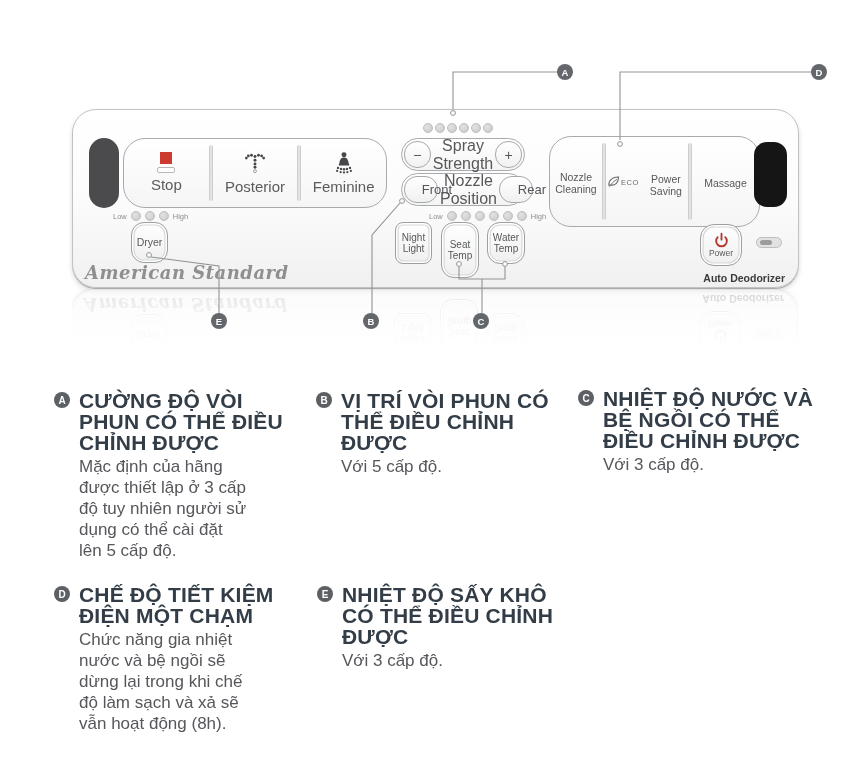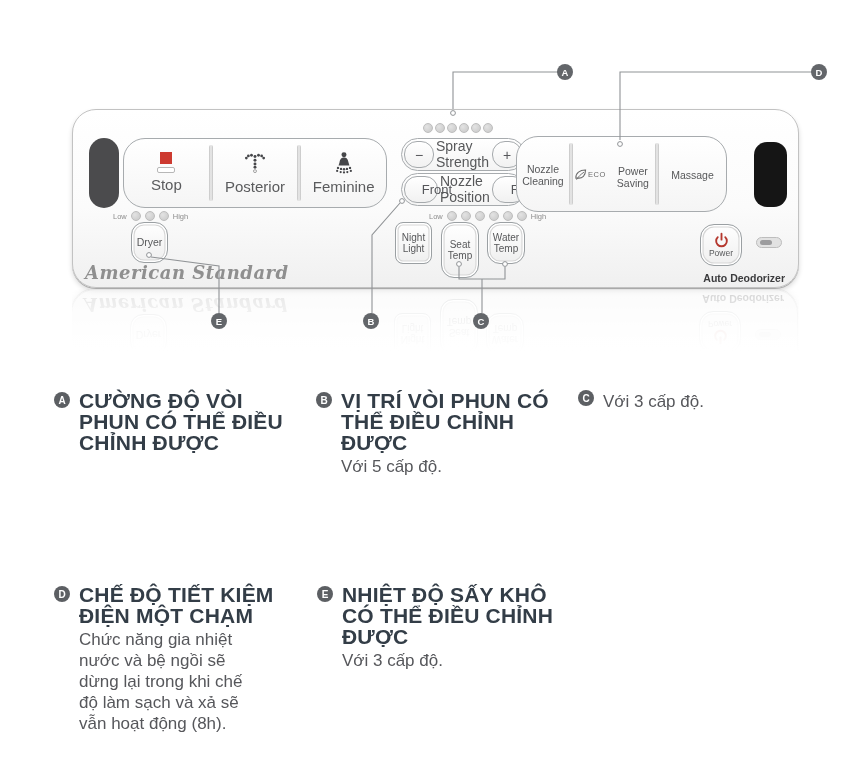--- a/index.html
+++ b/index.html
@@ -20,21 +20,21 @@
   .sensor-pill{position:absolute; left:16px; top:28px; width:30px; height:70px; border-radius:15px; background:#4b4b4d;}
   .display-pill{position:absolute; left:681px; top:32px; width:33px; height:65px; border-radius:13px; background:#151515;}
 
   .group{
     position:absolute; display:flex; align-items:stretch;
     border:1.5px solid #a7abae; border-radius:22px;
     background:linear-gradient(180deg,#ffffff,#f5f5f5);
     overflow:hidden;
   }
   .group-main{left:50px; top:28px; width:264px; height:70px;}
-  .group-right{left:443px; top:26px; width:211px; height:76px;}
+  .group-right{left:476px; top:26px; width:211px; height:91px;}
   .seg{display:flex; flex-direction:column; align-items:center; justify-content:center; flex:1;}
   .seg .lbl{font-size:15px; color:#5a5b5d; margin-top:4px; text-align:center; line-height:1.1;}
   .divider{width:4px; border-radius:3px; margin:6px 0; background:linear-gradient(90deg,#c3c3c3,#ededed 50%,#c3c3c3);}
 
   .stop-sq{width:12px; height:12px; background:var(--accent-red);}
   .stop-bar{width:18px; height:6px; border:1px solid #b7b7b7; border-radius:2px; background:#fff; margin-top:3px;}
 
   .seg-right .lbl{font-size:10.5px; color:#57585a;}
   .eco-row{display:flex; align-items:center; gap:5px;}
   .eco-col{display:flex; align-items:center;}
@@ -67,21 +67,21 @@
   }
   .spray-group{left:328px; top:28px; width:124px; height:33px;}
   .nozzle-group{left:328px; top:63px; width:124px; height:33px;}
   .ctl-end{
     width:30px; margin:2px; border:1.2px solid #a5a9ac; border-radius:13px;
     background:linear-gradient(180deg,#fff,#f1f1f1);
     display:flex; align-items:center; justify-content:center;
     font-size:14px; color:#55565a;
   }
   .ctl-end.small-t{font-size:13px;padding-left:32px;}
-  .ctl-mid{flex:1; display:flex; align-items:center; justify-content:center; font-size:14px; line-height:1.12; color:#57585a;}
+  .ctl-mid{flex:1; display:flex; align-items:center; justify-content:center; text-align:center; font-size:16px; line-height:1.12; color:#57585a;}
 
   .brand{position:absolute; left:12px; top:152px; font-family:"DejaVu Serif", serif; font-style:italic; font-weight:bold; font-size:18px; color:#8f8f8f; letter-spacing:.5px;}
   .deo-label{position:absolute; right:13px; top:162px; font-size:10.5px; font-weight:bold; color:#3b3b3d;}
   .indicator{position:absolute; left:683px; top:127px; width:26px; height:11px; border-radius:6px; background:#e2e2e2; border:1px solid #bdbdbd;}
   .indicator::after{content:""; position:absolute; left:3px; top:2px; width:12px; height:5px; border-radius:3px; background:#9c9c9e;}
 
   
   .reflection{position:absolute; left:72px; top:289px; width:727px; height:62px; overflow:hidden; opacity:.5; pointer-events:none;}
   .reflection::after{content:""; position:absolute; inset:0; background:linear-gradient(to bottom, rgba(255,255,255,.55), rgba(255,255,255,.9) 60%, #fff 100%);}
 
@@ -312,34 +312,42 @@
   <div class="co-badge" style="left:219px; top:321px;">E</div>
   <div class="co-badge" style="left:371px; top:321px;">B</div>
   <div class="co-badge" style="left:481px; top:321px;">C</div>
 
   <div class="section sec-a">
     <div class="sbadge">A</div>
     <div class="stext">
       <h3>CƯỜNG ĐỘ VÒI
 PHUN CÓ THỂ ĐIỀU
 CHỈNH ĐƯỢC</h3>
+      <p>Mặc định của hãng
+được thiết lập ở 3 cấp
+độ tuy nhiên người sử
+dụng có thể cài đặt
+lên 5 cấp độ.</p>
     </div>
   </div>
   <div class="section sec-b">
     <div class="sbadge">B</div>
     <div class="stext">
       <h3>VỊ TRÍ VÒI PHUN CÓ
 THỂ ĐIỀU CHỈNH
 ĐƯỢC</h3>
       <p>Với 5 cấp độ.</p>
     </div>
   </div>
   <div class="section sec-c">
     <div class="sbadge">C</div>
     <div class="stext">
+      <h3>NHIỆT ĐỘ NƯỚC VÀ
+BỆ NGỒI CÓ THỂ
+ĐIỀU CHỈNH ĐƯỢC</h3>
       <p>Với 3 cấp độ.</p>
     </div>
   </div>
   <div class="section sec-d">
     <div class="sbadge">D</div>
     <div class="stext">
       <h3>CHẾ ĐỘ TIẾT KIỆM
 ĐIỆN MỘT CHẠM</h3>
       <p>Chức năng gia nhiệt
 nước và bệ ngồi sẽ

